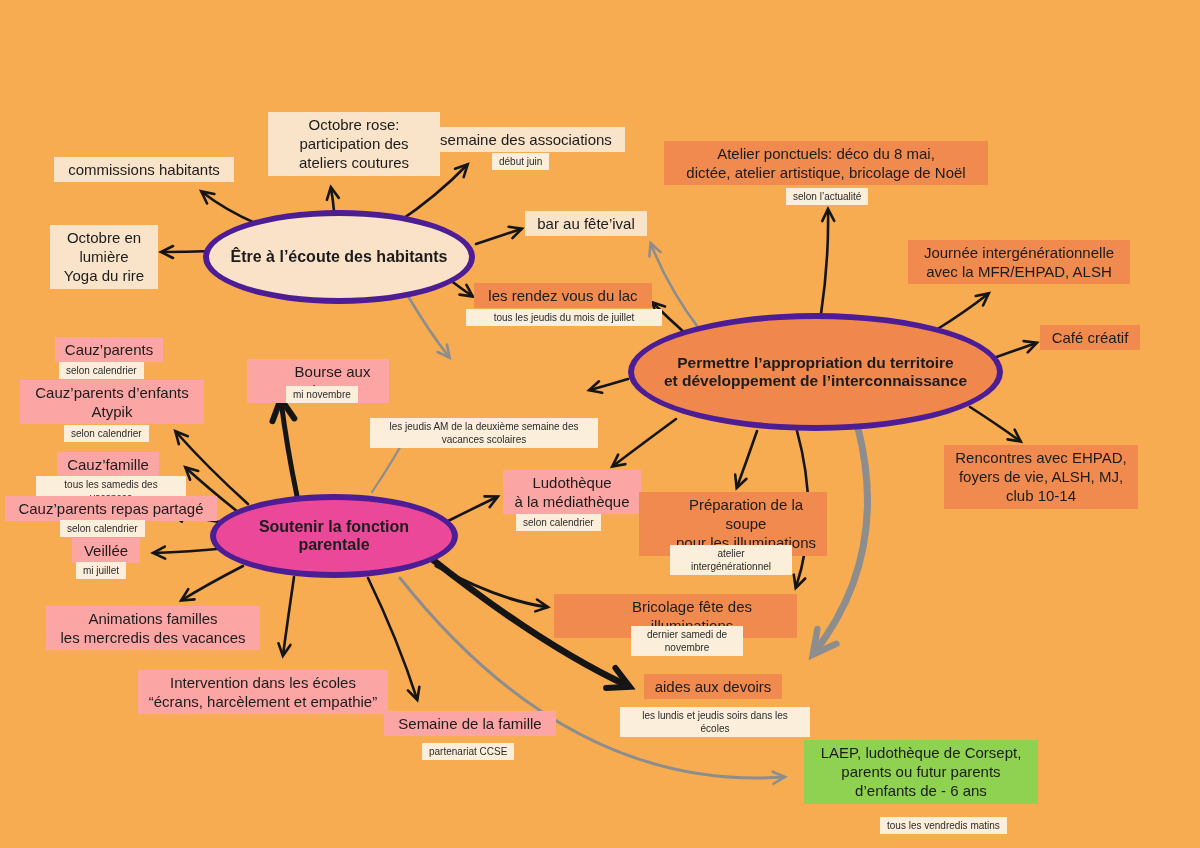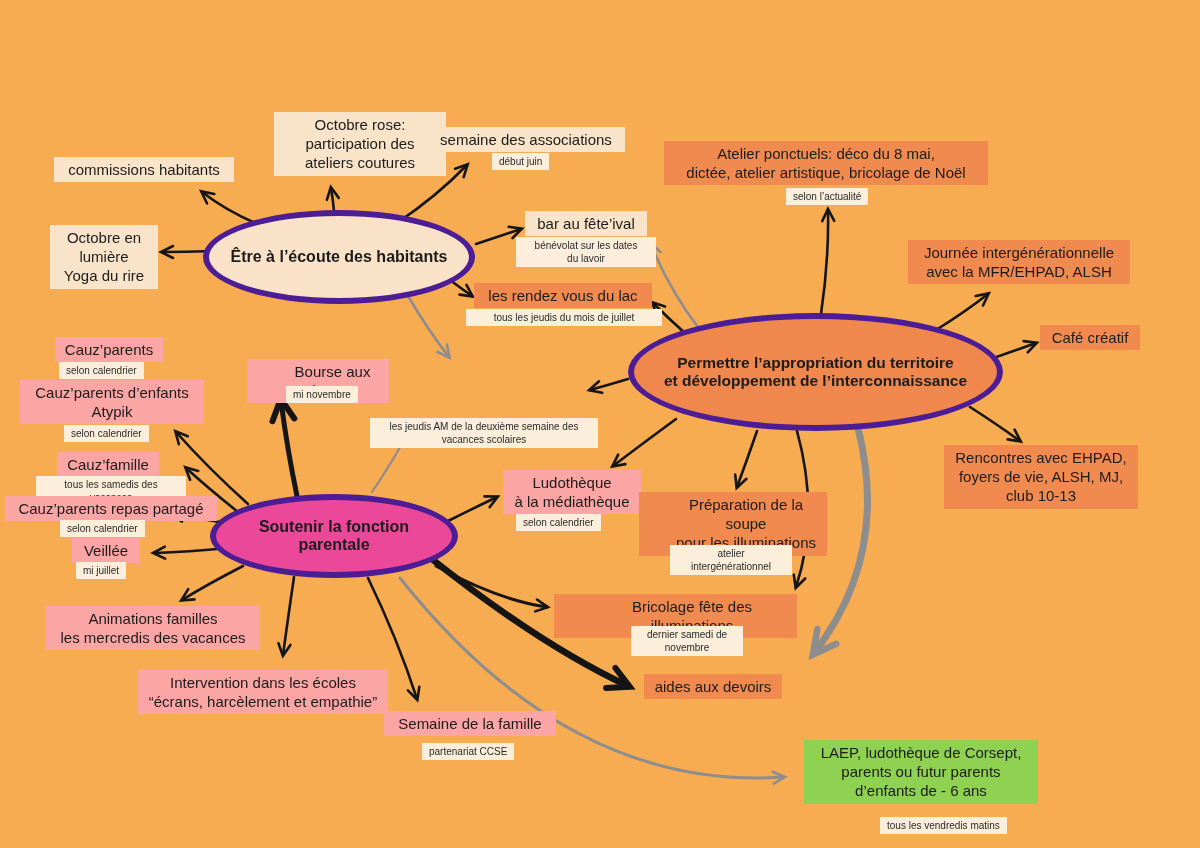--- a/index.html
+++ b/index.html
@@ -106,31 +106,29 @@
   </div>
   <div class="ellipse e2">
     <span class="lbl">Permettre l’appropriation du territoire
 et développement de l’interconnaissance</span>
   </div>
   <div class="ellipse e3">
     <span class="lbl">Soutenir la fonction parentale</span>
   </div>
 
   <div class="node cream" style="left:54px;top:157px;width:180px;">commissions habitants</div>
-  <div class="node cream" style="left:274px;top:112px;width:172px;">Octobre rose:
+  <div class="node cream" style="left:268px;top:112px;width:172px;">Octobre rose:
 participation des
 ateliers coutures</div>
   <div class="node cream" style="left:427px;top:127px;width:198px;">semaine des associations</div>
   <div class="sub" style="left:492px;top:153px;">début juin</div>
   <div class="node cream" style="left:50px;top:225px;width:108px;">Octobre en
 lumière
 Yoga du rire</div>
   <div class="node cream" style="left:525px;top:211px;width:122px;">bar au fête’ival</div>
-  <div class="sub" style="left:516px;top:237px;width:140px;">bénévolat sur les dates
-du lavoir</div>
   <div class="node orangeN" style="left:474px;top:283px;width:178px;">les rendez vous du lac</div>
   <div class="sub" style="left:466px;top:309px;width:196px;">tous les jeudis du mois de juillet</div>
 
   <div class="node yellowN" style="left:247px;top:359px;width:142px;padding-left:37px;">Bourse aux jouets</div>
   <div class="sub" style="left:286px;top:386px;">mi novembre</div>
   <div class="node yellowN" style="left:55px;top:337px;width:108px;">Cauz’parents</div>
   <div class="sub" style="left:59px;top:362px;">selon calendrier</div>
   <div class="node yellowN" style="left:20px;top:380px;width:184px;">Cauz’parents d’enfants
 Atypik</div>
   <div class="sub" style="left:64px;top:425px;">selon calendrier</div>
@@ -151,30 +149,32 @@
   <div class="sub" style="left:516px;top:514px;">selon calendrier</div>
 
   <div class="node orangeN" style="left:664px;top:141px;width:324px;">Atelier ponctuels: déco du 8 mai,
 dictée, atelier artistique, bricolage de Noël</div>
   <div class="sub" style="left:786px;top:188px;">selon l’actualité</div>
   <div class="node orangeN" style="left:908px;top:240px;width:222px;">Journée intergénérationnelle
 avec la MFR/EHPAD, ALSH</div>
   <div class="node orangeN" style="left:1040px;top:325px;width:100px;">Café créatif</div>
   <div class="node orangeN" style="left:944px;top:445px;width:194px;">Rencontres avec EHPAD,
 foyers de vie, ALSH, MJ,
-club 10-13</div>
+club 10-14</div>
   <div class="sub" style="left:370px;top:418px;width:228px;">les jeudis AM de la deuxième semaine des
 vacances scolaires</div>
   <div class="node orangeN" style="left:639px;top:492px;width:188px;padding-left:34px;">Préparation de la soupe
 pour les illuminations</div>
   <div class="sub" style="left:670px;top:545px;width:122px;">atelier
 intergénérationnel</div>
   <div class="node orangeN" style="left:554px;top:594px;width:243px;padding-left:41px;">Bricolage fête des illuminations</div>
   <div class="sub" style="left:631px;top:626px;width:112px;">dernier samedi de
 novembre</div>
   <div class="node orangeN" style="left:644px;top:674px;width:138px;">aides aux devoirs</div>
+  <div class="sub" style="left:620px;top:707px;width:190px;">les lundis et jeudis soirs dans les
+écoles</div>
 
   <div class="node greenN" style="left:804px;top:740px;width:234px;">LAEP, ludothèque de Corsept,
 parents ou futur parents
 d’enfants de - 6 ans</div>
   <div class="sub" style="left:880px;top:817px;">tous les vendredis matins</div>
 
 </div>
 
 </body></html>

